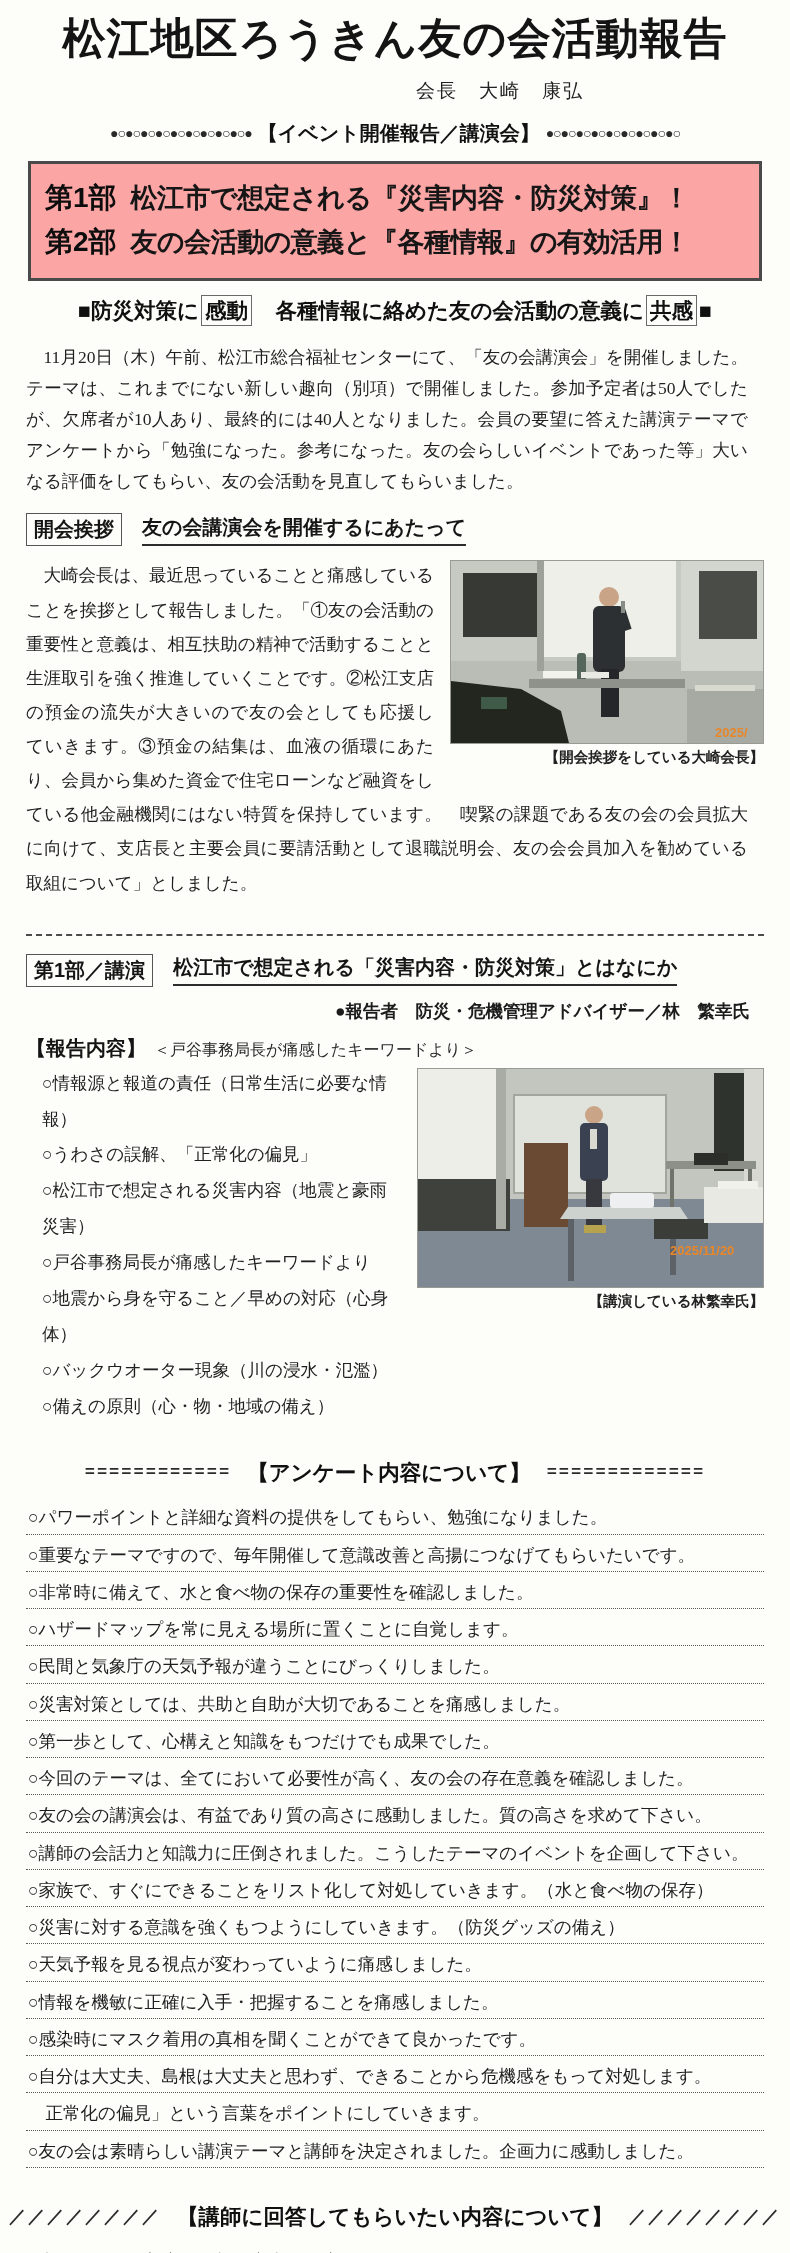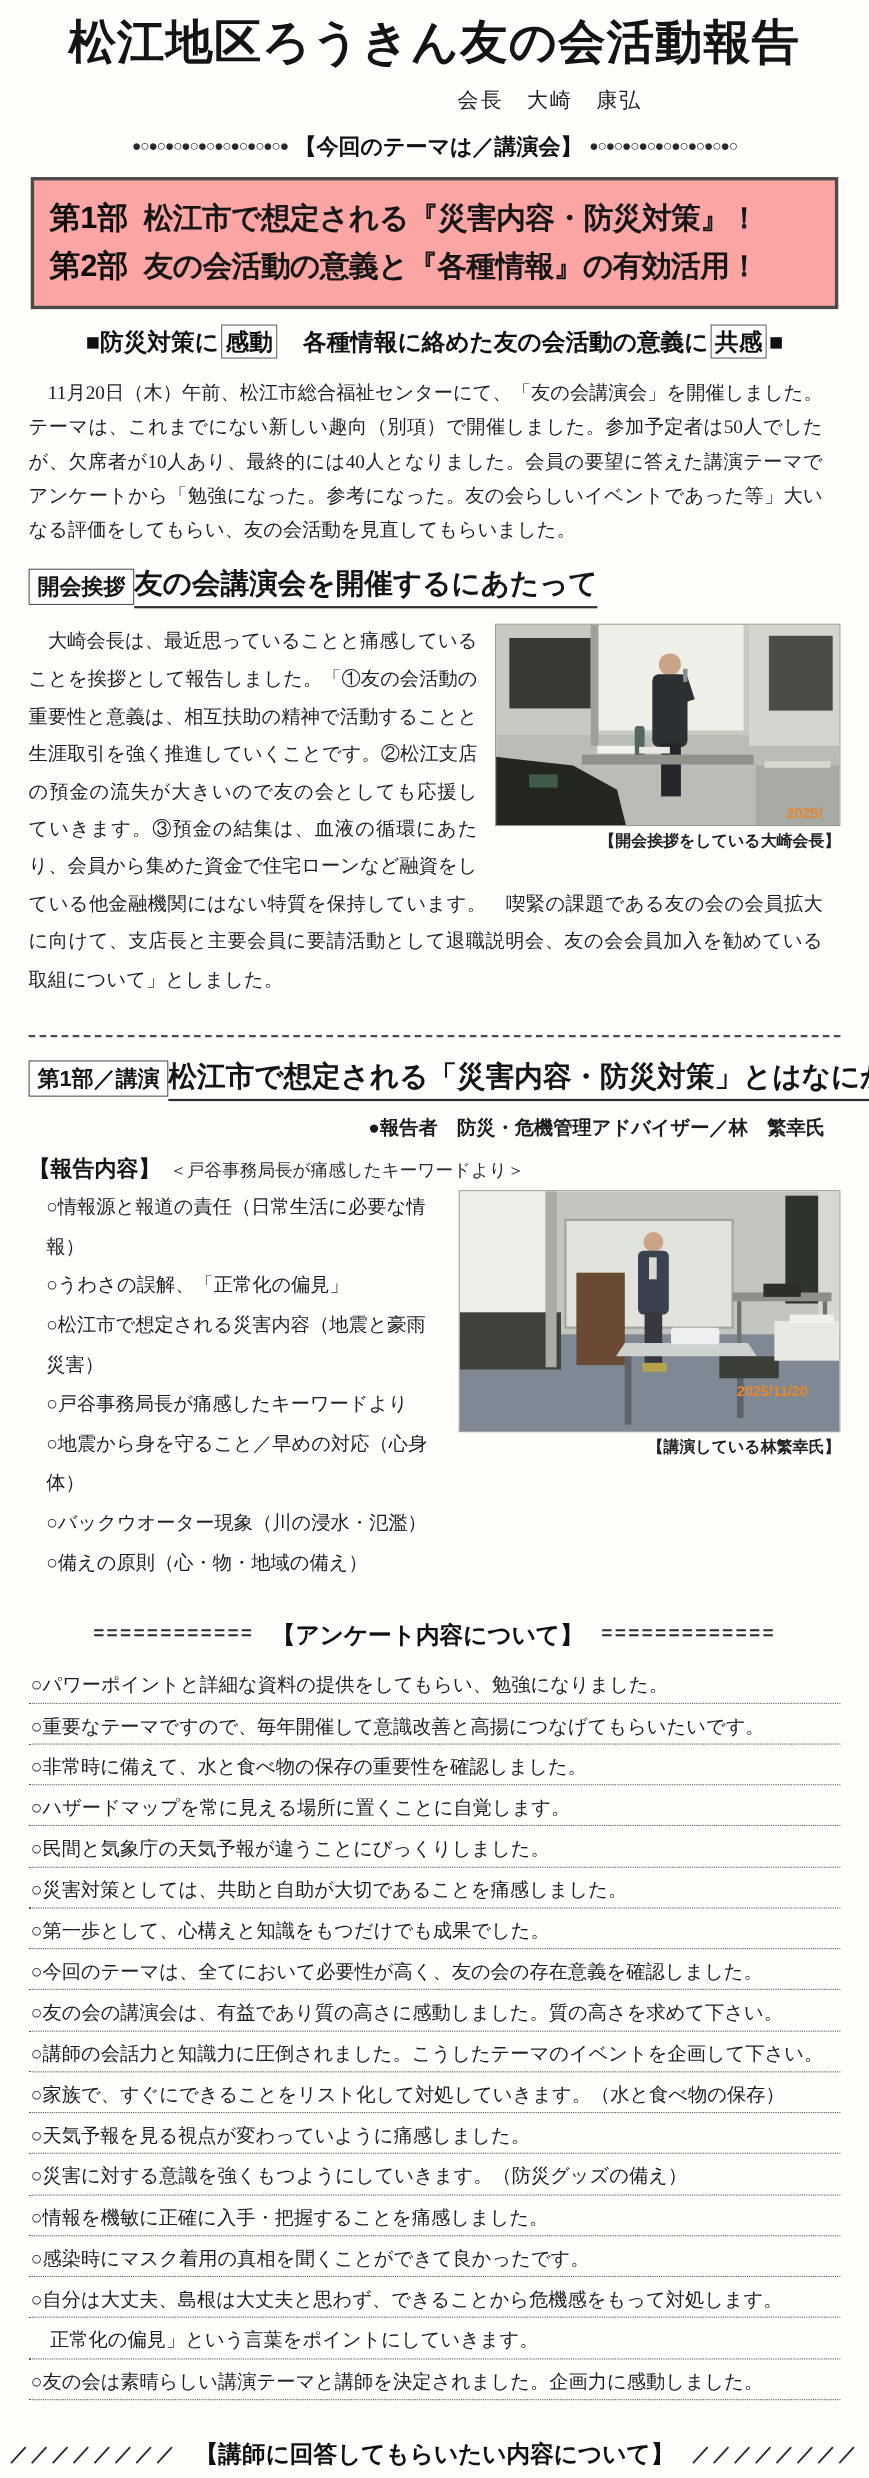--- a/index.html
+++ b/index.html
@@ -101,35 +101,36 @@
     line-height:1.78;
     text-align:justify;
     margin:0 16px 14px 0;
     color:#1f1f1f;
   }
 
   
   .section-head{
     display:flex;
     align-items:center;
+    gap:20px;
     margin:16px 0 12px 0;
   }
   .label-box{
     font-family:"Liberation Sans", sans-serif;
     font-weight:bold;
     font-size:20px;
     border:1.5px solid #555;
     padding:2px 7px;
     color:#151515;
     white-space:nowrap;
   }
   .underlined-heading{
     font-family:"Liberation Sans", sans-serif;
     font-weight:bold;
-    font-size:26px;
+    font-size:20px;
     color:#151515;
     border-bottom:2px solid #2d2d2d;
     padding-bottom:3px;
     white-space:nowrap;
   }
 
   
   .photo-block{
     float:right;
     margin:2px 0 6px 16px;
@@ -231,21 +232,21 @@
 <body>
 
 <div class="page">
 
   <h1 class="main-title">松江地区ろうきん友の会活動報告</h1>
 
   <div class="author-line">会長　大崎　康弘</div>
 
   <div class="banner">
     <span class="dots">●○●○●○●○●○●○●○●○●○●</span>
-    <span class="banner-label">【今回のテーマは／講演会】</span>
+    <span class="banner-label">【イベント開催報告／講演会】</span>
     <span class="dots">●○●○●○●○●○●○●○●○●○</span>
   </div>
 
   <div class="program-box">
     <div class="program-line">
       <span class="program-label">第1部</span>
       <span class="program-title">松江市で想定される『災害内容・防災対策』！</span>
     </div>
     <div class="program-line">
       <span class="program-label">第2部</span>
@@ -365,22 +366,22 @@
     <li>○重要なテーマですので、毎年開催して意識改善と高揚につなげてもらいたいです。</li>
     <li>○非常時に備えて、水と食べ物の保存の重要性を確認しました。</li>
     <li>○ハザードマップを常に見える場所に置くことに自覚します。</li>
     <li>○民間と気象庁の天気予報が違うことにびっくりしました。</li>
     <li>○災害対策としては、共助と自助が大切であることを痛感しました。</li>
     <li>○第一歩として、心構えと知識をもつだけでも成果でした。</li>
     <li>○今回のテーマは、全てにおいて必要性が高く、友の会の存在意義を確認しました。</li>
     <li>○友の会の講演会は、有益であり質の高さに感動しました。質の高さを求めて下さい。</li>
     <li>○講師の会話力と知識力に圧倒されました。こうしたテーマのイベントを企画して下さい。</li>
     <li>○家族で、すぐにできることをリスト化して対処していきます。（水と食べ物の保存）</li>
+    <li>○災害に対する意識を強くもつようにしていきます。（防災グッズの備え）</li>
     <li>○天気予報を見る視点が変わっていように痛感しました。</li>
-    <li>○災害に対する意識を強くもつようにしていきます。（防災グッズの備え）</li>
     <li>○情報を機敏に正確に入手・把握することを痛感しました。</li>
     <li>○感染時にマスク着用の真相を聞くことができて良かったです。</li>
     <li>○自分は大丈夫、島根は大丈夫と思わず、できることから危機感をもって対処します。</li>
     <li>　正常化の偏見」という言葉をポイントにしていきます。</li>
     <li>○友の会は素晴らしい講演テーマと講師を決定されました。企画力に感動しました。</li>
   </ul>
 
   <div class="deco-header">
     <span class="deco">／／／／／／／／</span>
     <span class="deco-title">【講師に回答してもらいたい内容について】</span>

